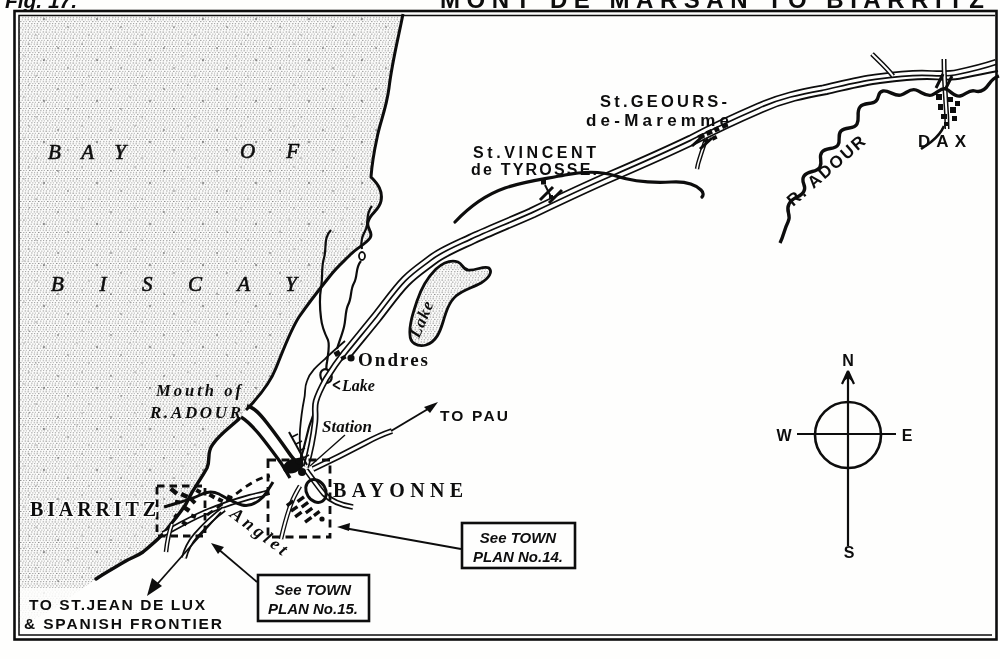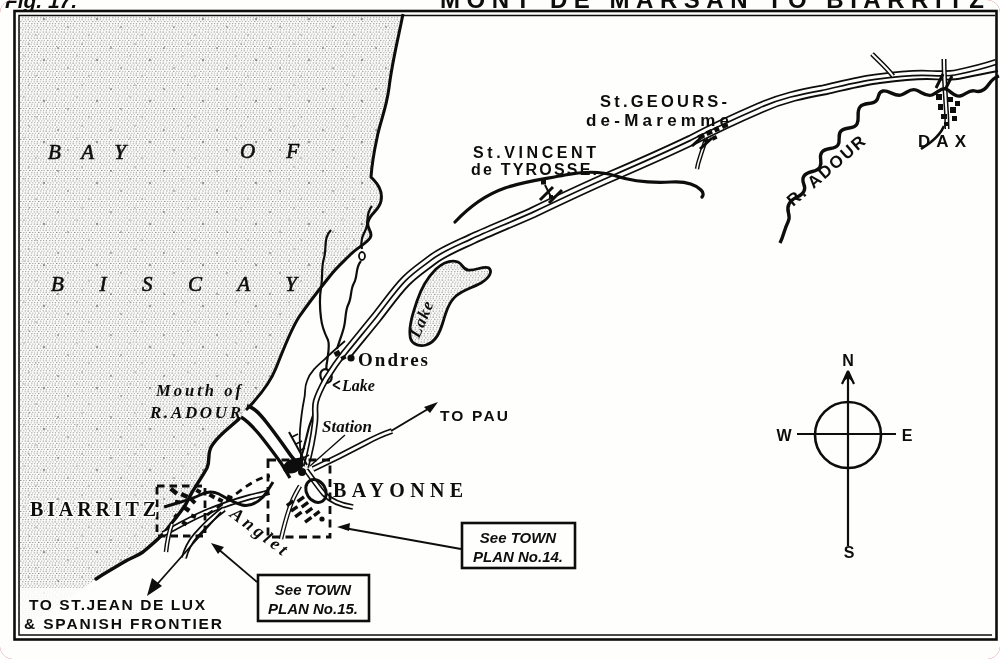--- a/index.html
+++ b/index.html
@@ -1,16 +1,16 @@
 <!DOCTYPE html>
 <html><head>
 <meta charset="utf-8">
 <style>
   html,body{margin:0;padding:0;background:#ffffff;}
-  #page{width:1000px;height:659px;position:relative;overflow:hidden;background:#b91c1c;border-radius:13px;}
+  #page{width:1000px;height:659px;position:relative;overflow:hidden;background:#b91c1c;}
   svg{display:block;}
   text{font-family:"Liberation Sans",sans-serif;fill:#0d0d0d;}
   .ser{font-family:"Liberation Serif",serif;}
 </style>
 </head>
 <body>
 <div id="page">
 <svg width="1000" height="659" viewBox="0 0 1000 659">
 <defs>
   <pattern id="stip" width="9" height="6.2" patternUnits="userSpaceOnUse">

